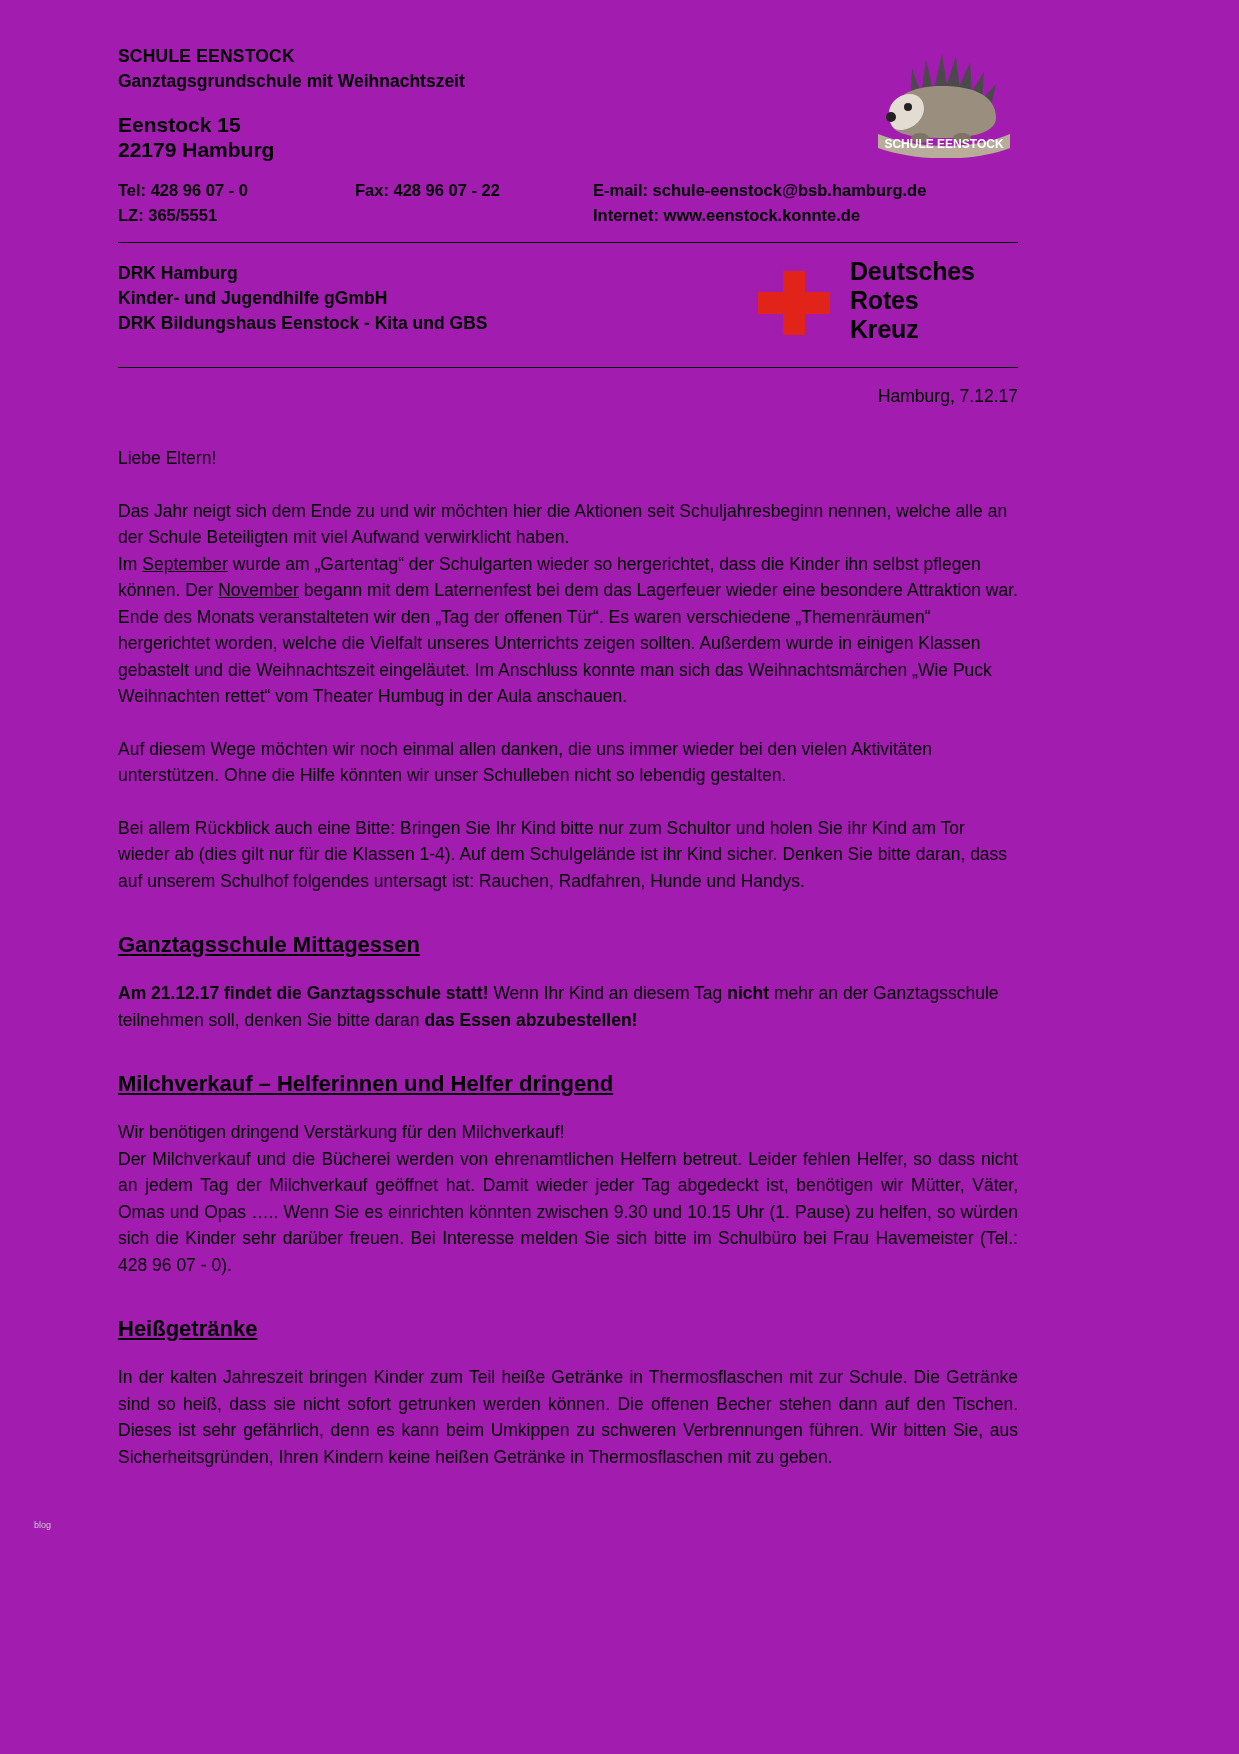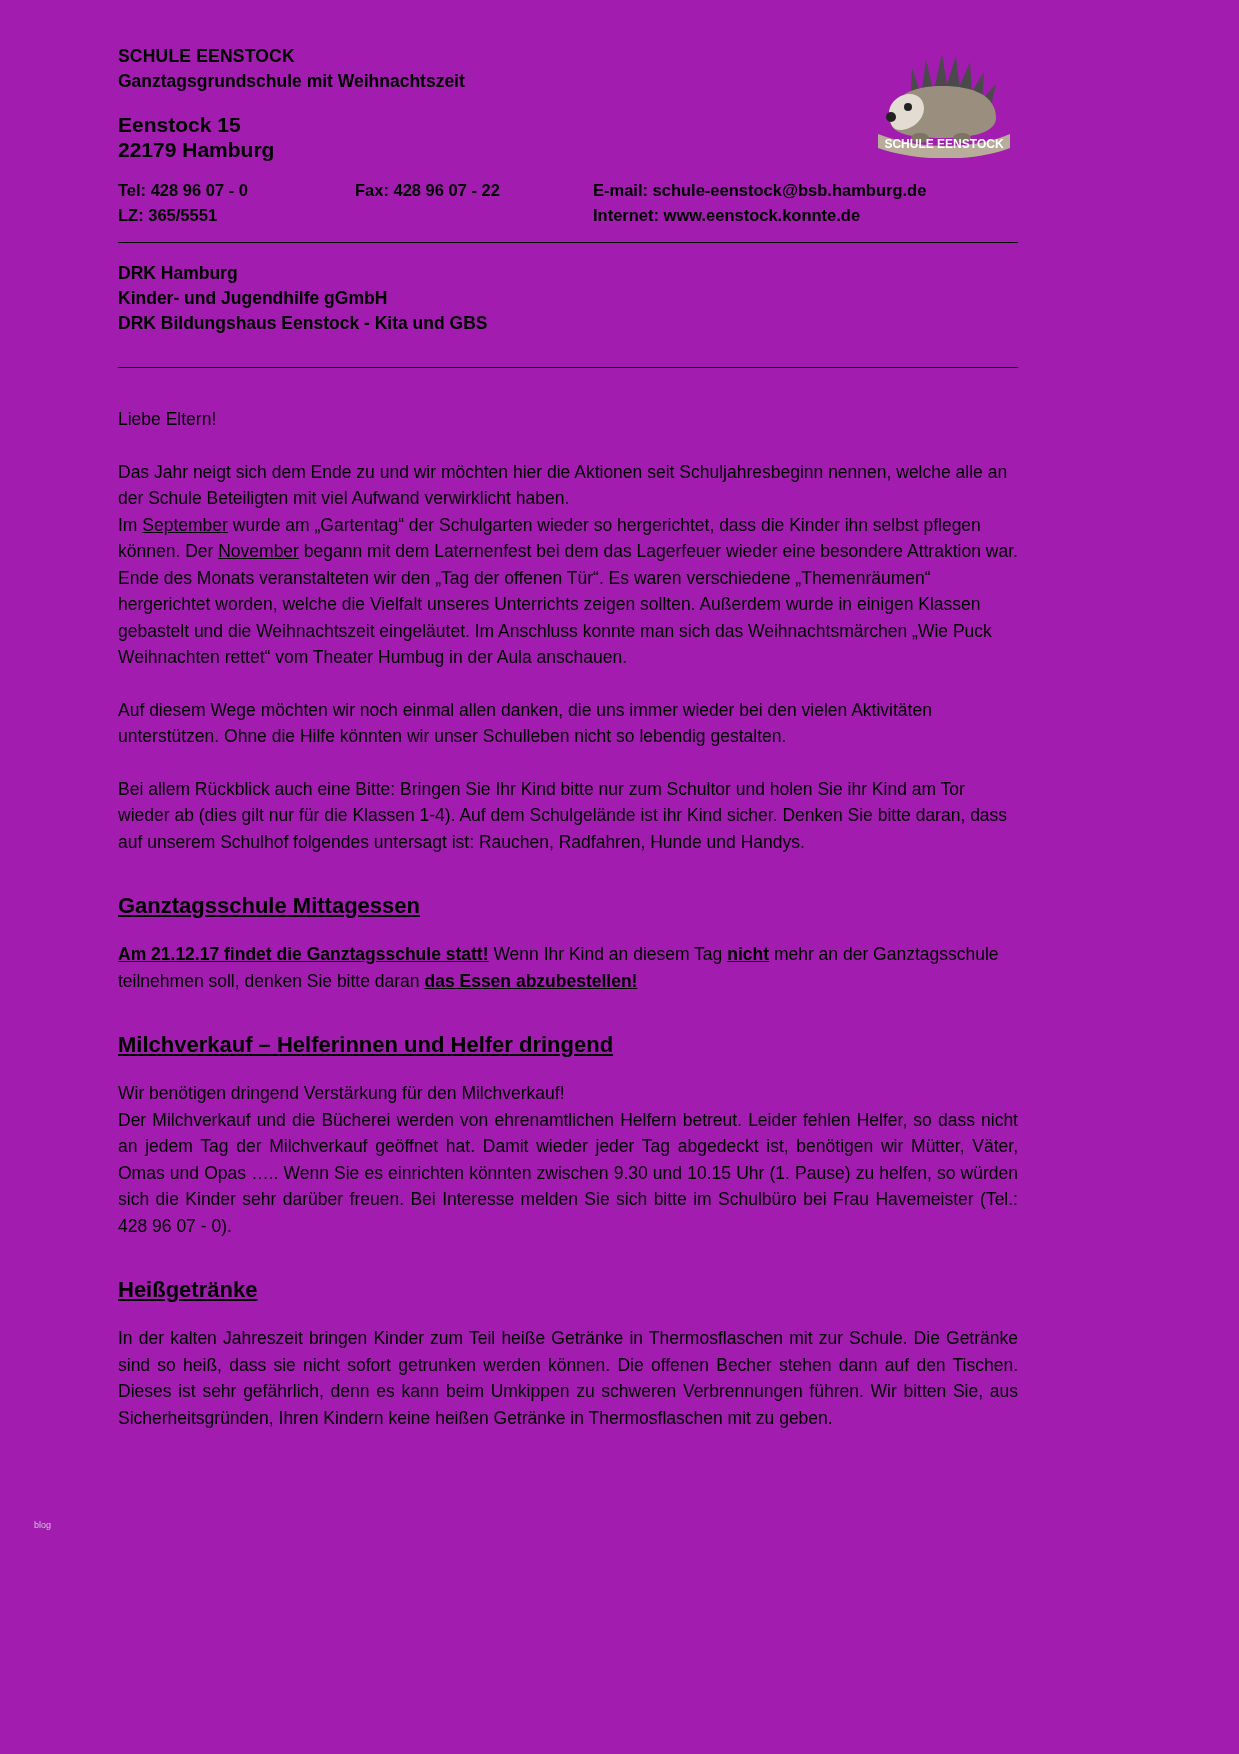--- a/index.html
+++ b/index.html
@@ -151,21 +151,21 @@
     margin-top: 38px;
     font-size: 17.5px;
     line-height: 26.5px;
   }
   .salutation { margin-bottom: 26px; }
   p.para {
     margin: 0 0 26px 0;
   }
   p.justify { text-align: justify; }
   .u { text-decoration: underline; }
-  .b { font-weight: bold; text-decoration: underline; }
+  .b { font-weight: bold; }
   h3.sec {
     font-size: 22px;
     font-weight: bold;
     text-decoration: underline;
     margin: 0 0 22px 0;
     line-height: 26px;
   }
   .sec-spacer { height: 12px; }
 
   .watermark {
@@ -228,24 +228,36 @@
     </div>
 
     <hr class="rule rule-1">
 
     <div class="drk">
       <div class="drk-lines">
         <div>DRK Hamburg</div>
         <div>Kinder- und Jugendhilfe gGmbH</div>
         <div>DRK Bildungshaus Eenstock - Kita und GBS</div>
       </div>
+      <div class="drk-logo">
+        <div class="drk-cross-wrap">
+          <div class="drk-cross-h"></div>
+          <div class="drk-cross-v"></div>
+        </div>
+        <div class="drk-words">
+          <div>Deutsches</div>
+          <div>Rotes</div>
+          <div>Kreuz</div>
+        </div>
+      </div>
     </div>
 
     <hr class="rule rule-2">
 
+    <div class="date-line">Hamburg, 7.12.17</div>
 
     <div class="body-text">
       <div class="salutation">Liebe Eltern!</div>
 
       <p class="para">
         <span>Das Jahr neigt sich dem Ende zu und wir möchten hier die Aktionen seit Schuljahresbeginn nennen, welche alle an der Schule Beteiligten mit viel Aufwand verwirklicht haben.</span>
         <br>
         <span>Im </span><span class="u">September</span><span> wurde am „Gartentag“ der Schulgarten wieder so hergerichtet, dass die Kinder ihn selbst pflegen können. Der </span><span class="u">November</span><span> begann mit dem Laternenfest bei dem das Lagerfeuer wieder eine besondere Attraktion war. Ende des Monats veranstalteten wir den „Tag der offenen Tür“. Es waren verschiedene „Themenräumen“  hergerichtet worden, welche die Vielfalt unseres Unterrichts zeigen sollten. Außerdem wurde in einigen Klassen gebastelt und die Weihnachtszeit eingeläutet. Im Anschluss konnte man sich das Weihnachtsmärchen „Wie Puck Weihnachten rettet“ vom Theater Humbug in der Aula anschauen.</span>
       </p>
 

